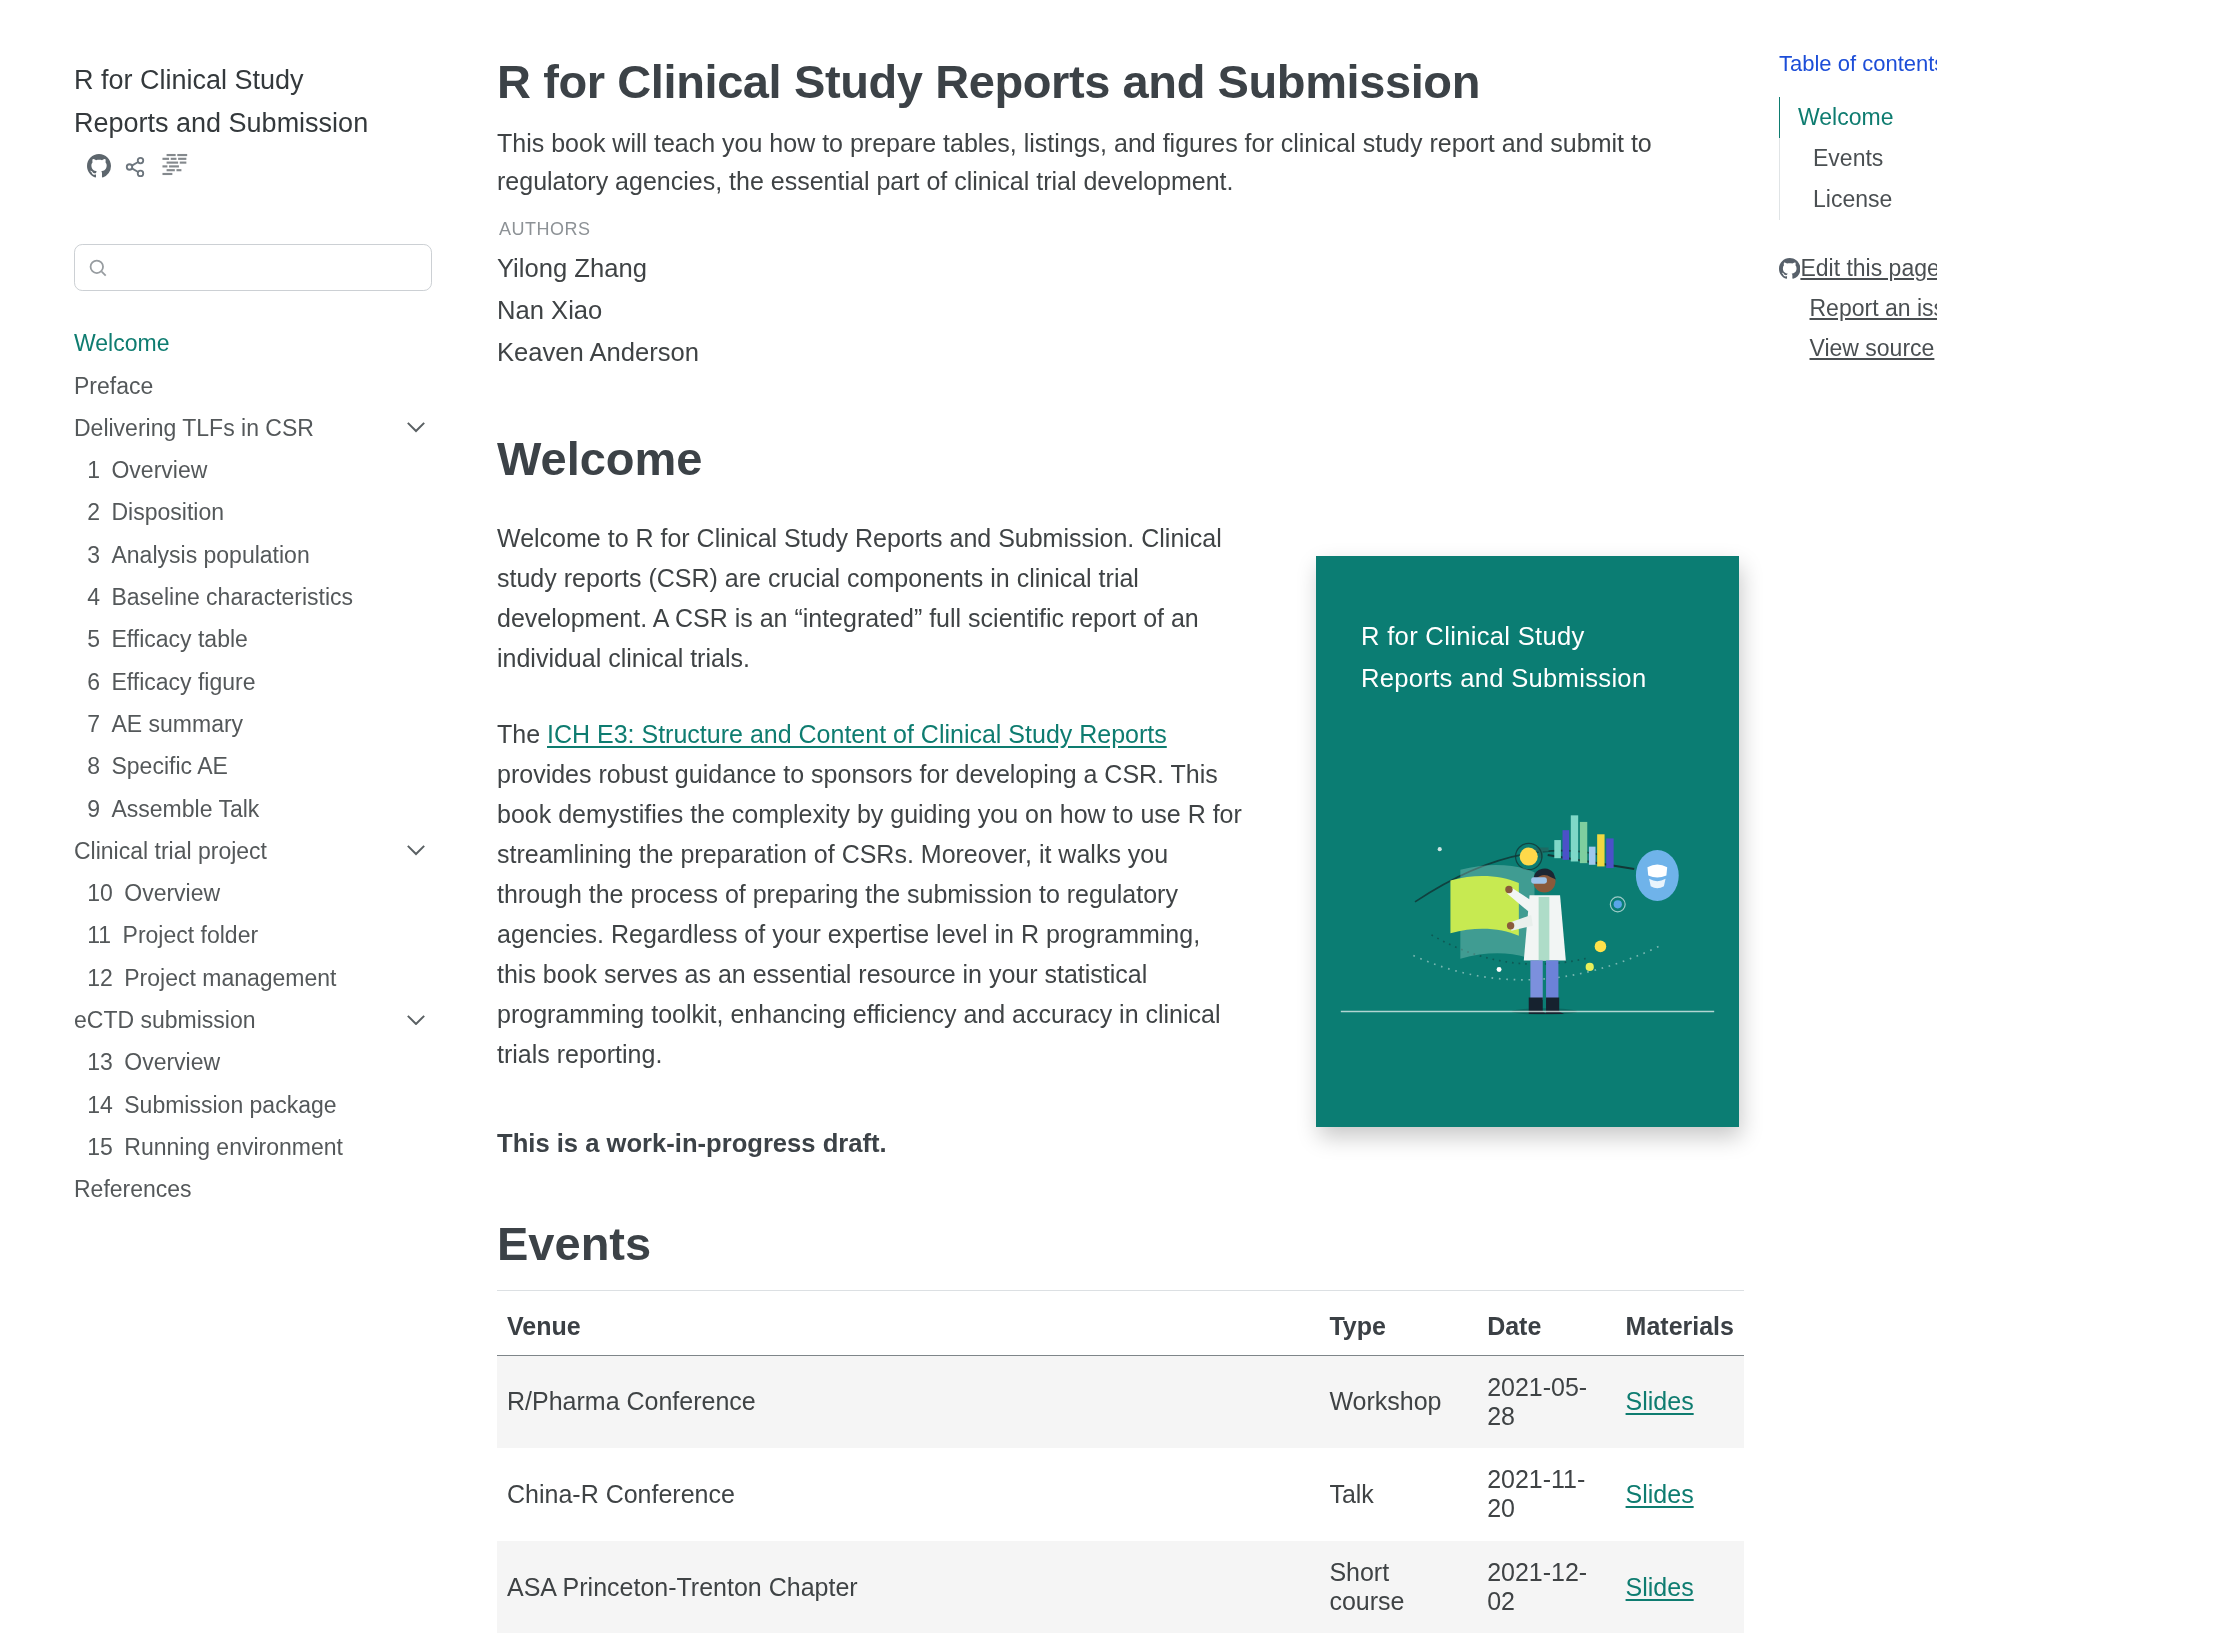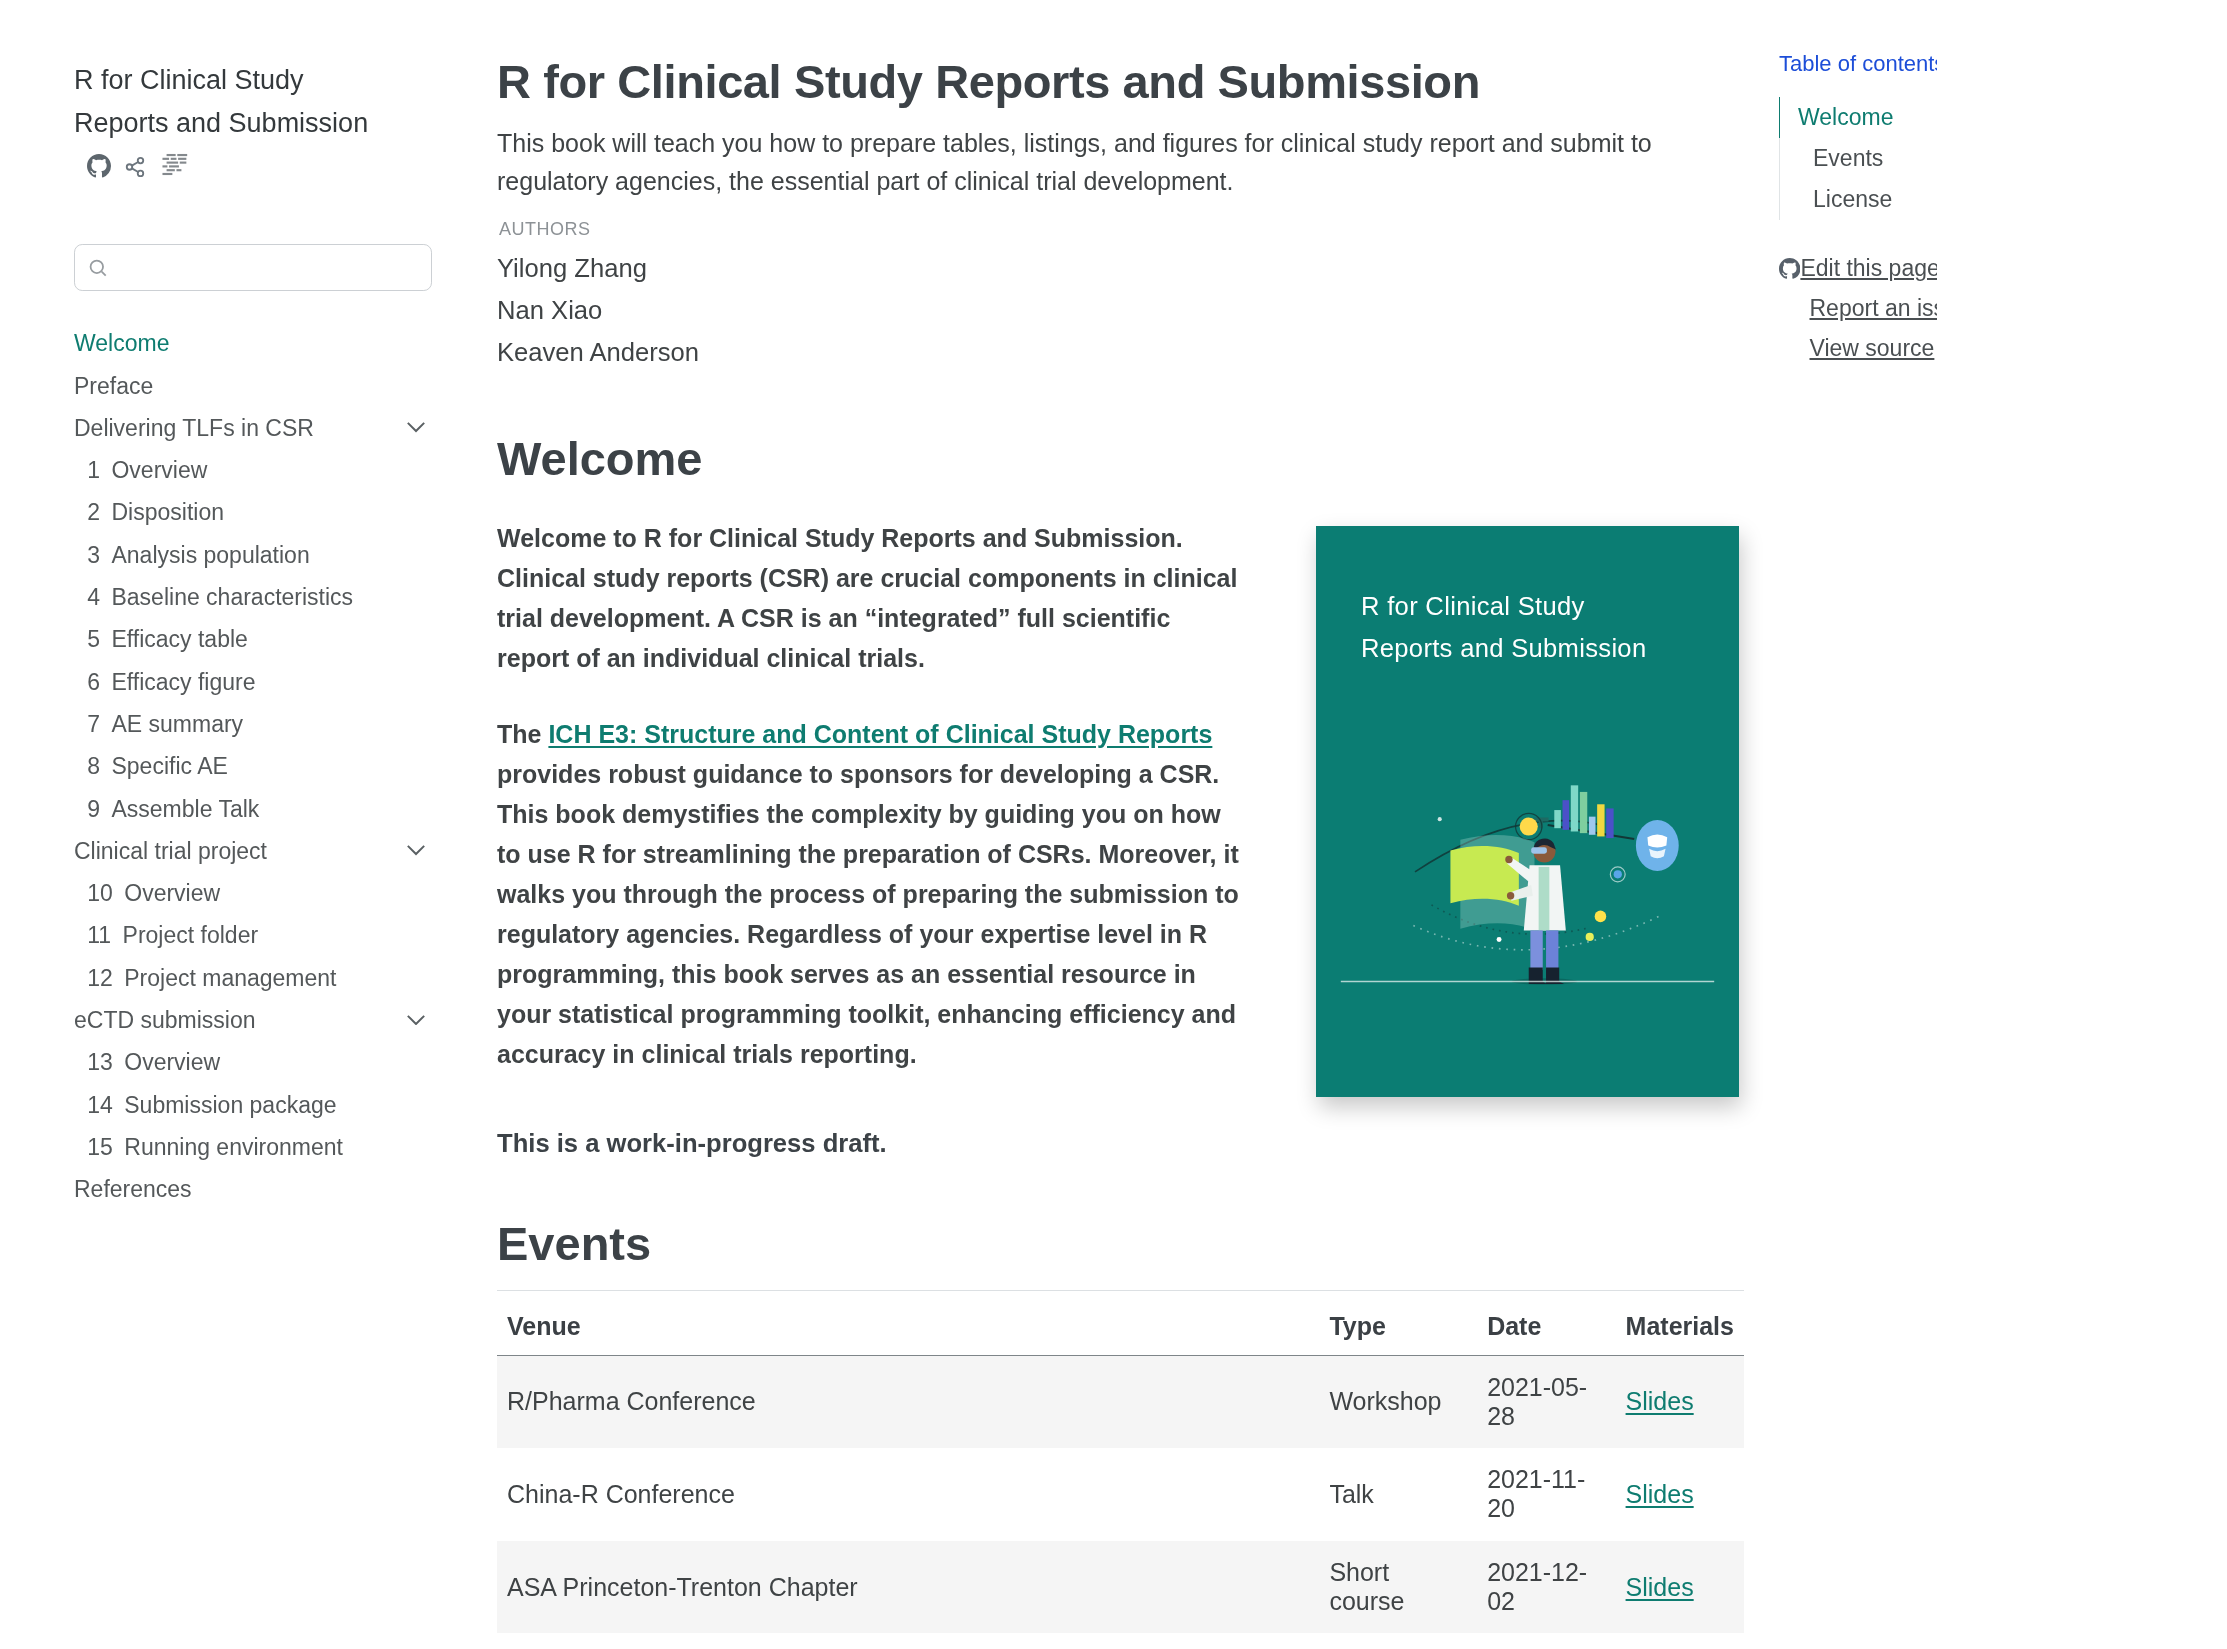--- a/index.html
+++ b/index.html
@@ -38,26 +38,26 @@
   .main{position:absolute;left:497px;top:0;width:1247px;height:1650px;}
   .doc-title{position:absolute;top:54px;left:0;font-size:49px;font-weight:700;color:var(--heading);
              letter-spacing:-0.4px;white-space:nowrap;}
   .doc-subtitle{position:absolute;top:124px;left:0;width:1239px;font-size:25px;line-height:38px;}
   .authors-label{position:absolute;top:219px;left:2px;font-size:18px;color:var(--muted);letter-spacing:0.5px;}
   .authors{position:absolute;top:247px;left:0;font-size:25.6px;}
   .authors div{line-height:42px;}
   .h1{font-size:47px;font-weight:700;color:var(--heading);}
   .welcome-h1{position:absolute;top:431px;left:0;}
   .paras{position:absolute;top:518px;left:0;width:747px;font-size:25px;line-height:40px;}
-  .paras p{margin:0 0 36px;font-weight:bold;}
+  .paras p{margin:0 0 36px;}
   .draft{position:absolute;top:1129px;left:0;font-size:25.6px;font-weight:700;color:var(--heading);}
   .events-h1{position:absolute;top:1216px;left:0;}
 
   
-  .cover{position:absolute;left:819px;top:526px;width:423px;height:571px;background:var(--cover);
+  .cover{position:absolute;left:819px;top:556px;width:423px;height:571px;background:var(--cover);
          box-shadow:2.5px 10px 21.4px rgba(0,0,0,.22);}
   .cover-title{position:absolute;left:45px;top:59px;color:#fff;font-size:25.6px;line-height:42px;
                letter-spacing:0.3px;font-weight:400;}
   .cover-art{position:absolute;left:0;top:214px;width:423px;height:272px;}
 
   
   .events-table{position:absolute;top:1290px;left:0;width:1247px;}
   table{border-collapse:collapse;width:100%;font-size:25px;color:var(--text);}
   thead th{text-align:left;font-weight:700;padding:21.4px 10px 13.2px;
            border-top:0.8px solid #dce0e3;border-bottom:0.8px solid #7e8589;color:#3b4045;}

